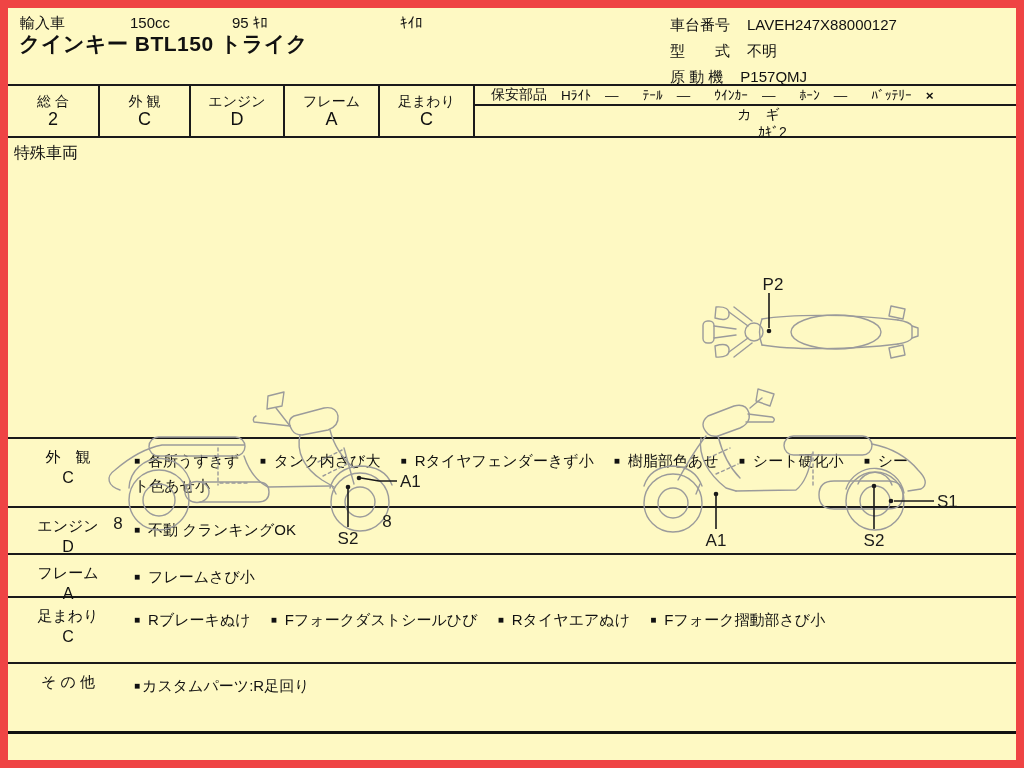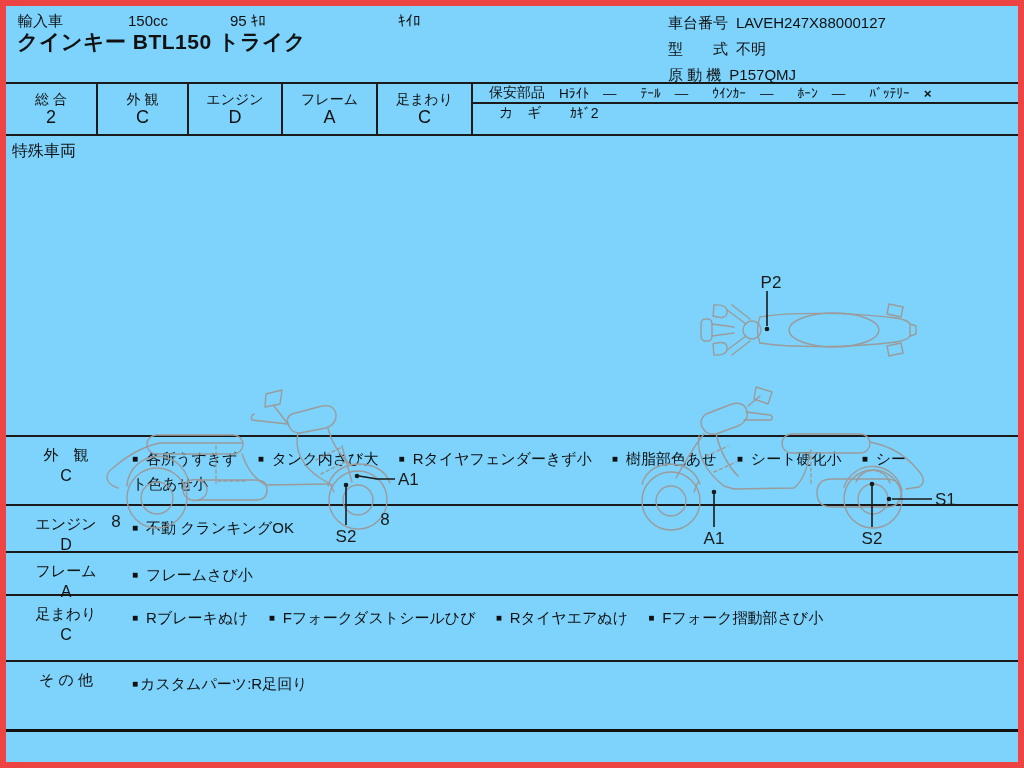--- a/index.html
+++ b/index.html
@@ -1,43 +1,43 @@
 <!DOCTYPE html>
 <html><head>
 <meta charset="utf-8">
 <style>
   html,body{margin:0;padding:0;background:#e8e8e8;}
   .sheet{
-    position:relative;width:1024px;height:768px;background:#7dd3fc;
-    border:6px solid #ef4444;box-sizing:border-box;
+    position:relative;width:1024px;height:768px;background:#fef9c3;
+    border:8px solid #ef4444;box-sizing:border-box;
     font-family:"Liberation Sans","DejaVu Sans",sans-serif;color:#111;
     overflow:hidden;
   }
   
   .header{position:relative;height:76px;}
   .h-item{position:absolute;font-size:15px;white-space:nowrap;}
   .h-vehicle{left:12px;top:6px;}
   .h-cc{left:122px;top:6px;}
   .h-km{left:224px;top:6px;}
   .h-color{left:392px;top:6px;}
   .h-model{left:11px;top:22px;font-size:21px;font-weight:600;letter-spacing:.5px;}
   .h-right{position:absolute;left:662px;top:4px;font-size:15px;line-height:26px;white-space:nowrap;}
-  .h-right .lbl{margin-right:8px;}
+  .h-right .lbl{margin-right:17px;}
   
   .grade-row{display:flex;height:54px;border-top:2px solid #1a1a1a;border-bottom:2px solid #1a1a1a;box-sizing:border-box;}
   .g-cell{border-right:2px solid #1a1a1a;box-sizing:border-box;display:flex;flex-direction:column;align-items:center;justify-content:center;}
   .g-cell .g-lbl{font-size:14px;line-height:16px;}
   .g-cell .g-val{font-size:18px;line-height:20px;}
   .g-c1{width:92px}.g-c2{width:91px}.g-c3{width:94px}.g-c4{width:95px}.g-c5{width:95px}
   .g-safety{flex:1;display:flex;flex-direction:column;}
   .safety-top{height:20px;border-bottom:2px solid #1a1a1a;box-sizing:border-box;display:flex;align-items:center;padding-left:16px;font-size:13.5px;white-space:nowrap;}
   .safety-top .s-lbl{margin-right:14px;font-size:14px;}
   .s-item{margin-right:24px;display:inline-flex;gap:14px;}
   .s-item .x{font-weight:700;}
-  .safety-bottom{height:18px;display:flex;align-items:center;padding-left:26px;font-size:14px;}
+  .safety-bottom{height:18px;display:flex;align-items:center;padding-left:26px;font-size:14px;flex-direction:column;}
   .safety-bottom .key-val{margin-left:28px;}
   
   .diagram{position:relative;height:301px;border-bottom:2px solid #1a1a1a;box-sizing:border-box;}
   .special-lbl{position:absolute;left:6px;top:5px;font-size:16px;}
   .svg-abs{position:absolute;}
   svg text{font-family:"Liberation Sans","DejaVu Sans",sans-serif;}
   
   .sec{display:flex;border-bottom:2px solid #1a1a1a;box-sizing:border-box;}
   .sec-label{width:120px;text-align:center;padding-top:9px;box-sizing:border-box;}
   .sec-label .nm{font-size:15px;line-height:17px;}

